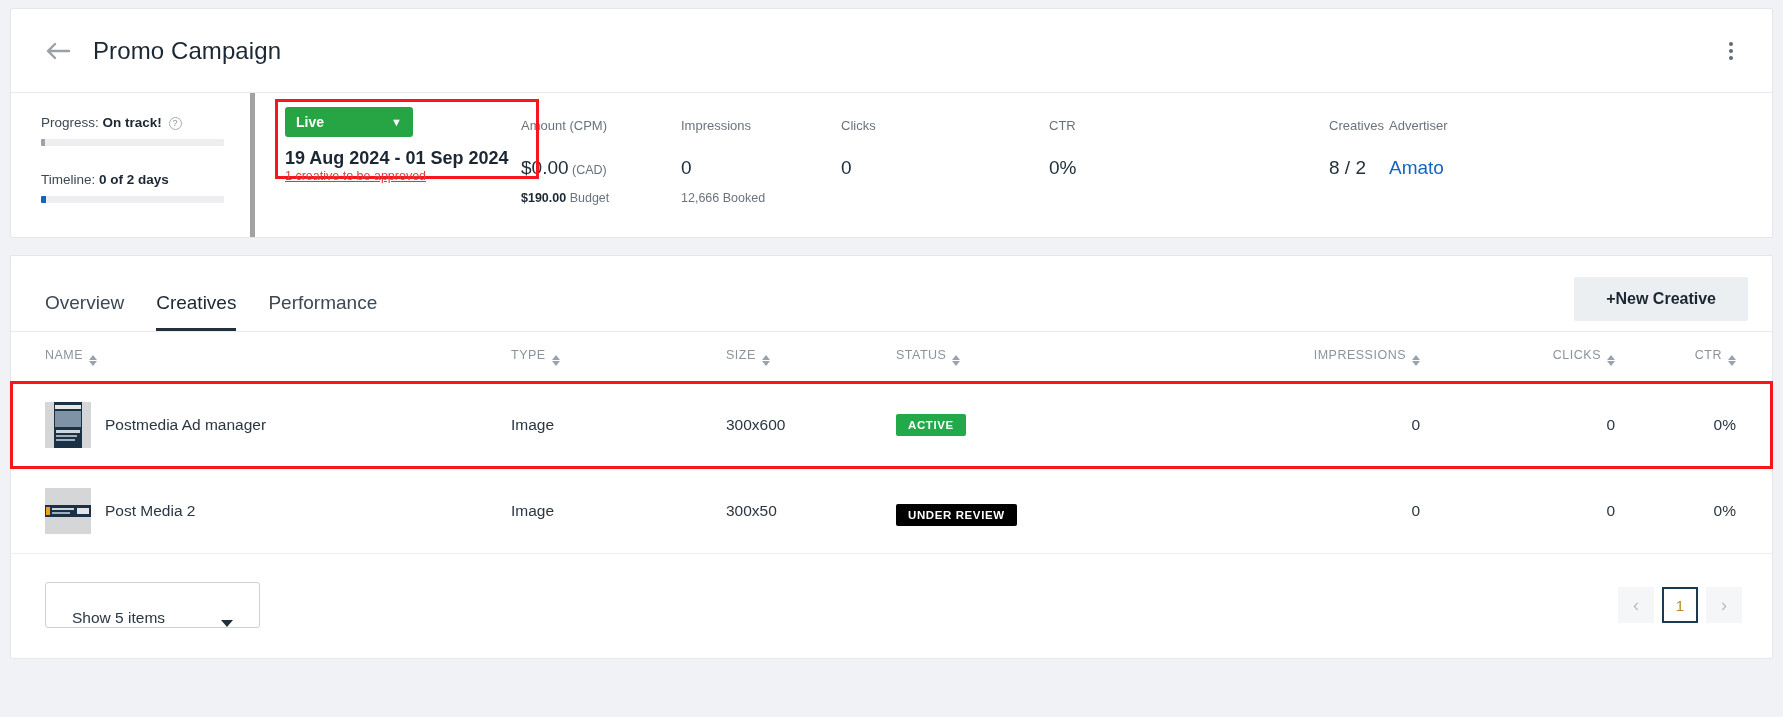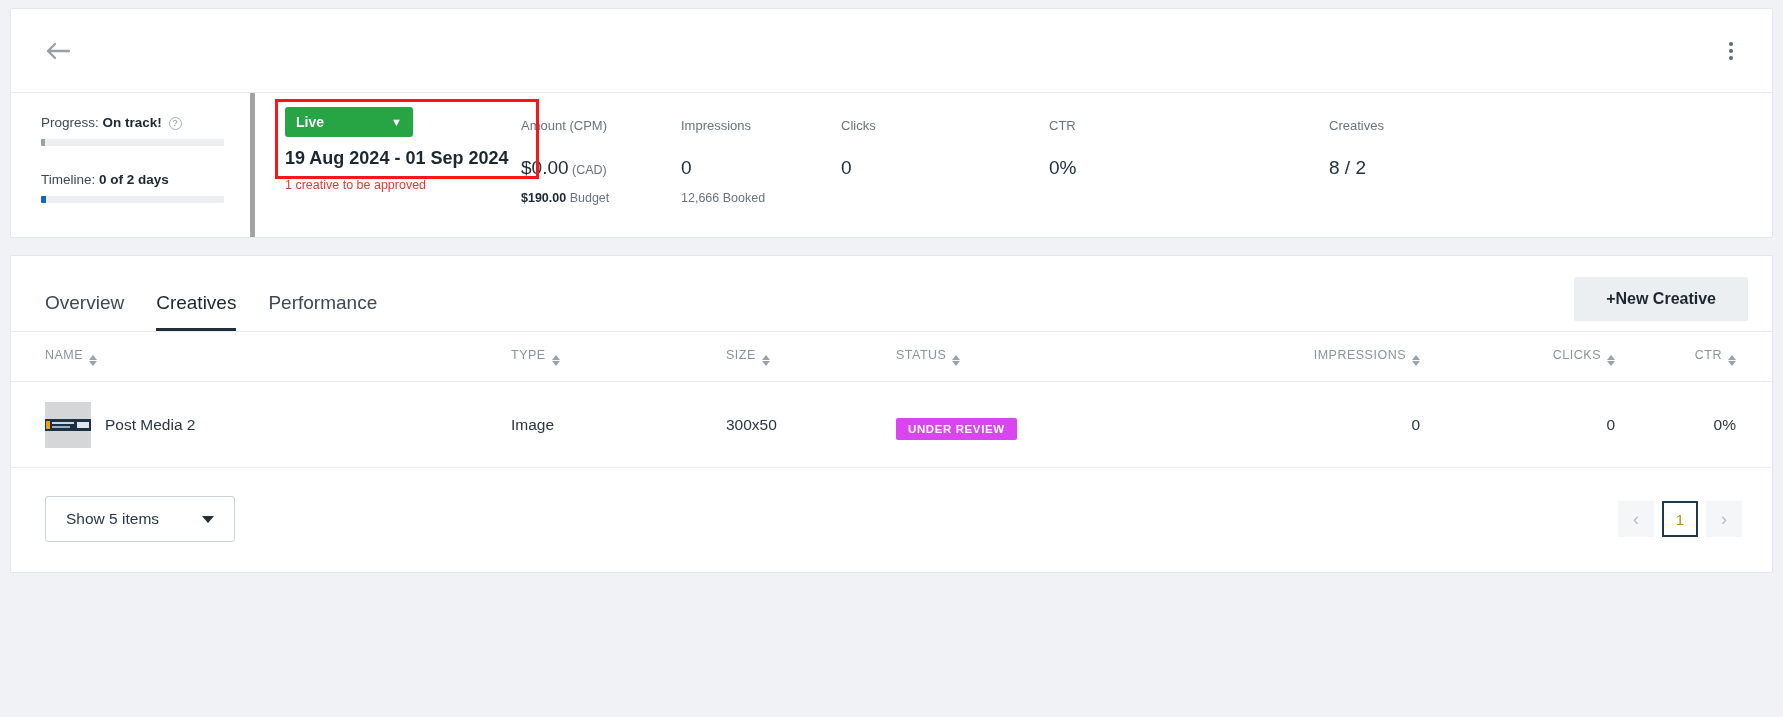--- a/index.html
+++ b/index.html
@@ -35,21 +35,21 @@
   .status-col { position: relative; width: 266px; padding: 14px 0 0 30px; }
   .status-outline { position: absolute; left: 20px; top: 6px; width: 264px; height: 80px; border: 3px solid #f6161b; pointer-events: none; }
   .live-btn {
     position: relative; z-index: 2;
     width: 128px; height: 30px; background: #27a544; color: #fff;
     border: none; border-radius: 3px; font-size: 14px; font-weight: bold;
     display: flex; align-items: center; padding: 0 11px; cursor: pointer;
   }
   .live-btn .chev { margin-left: auto; font-size: 11px; }
   .date-range { position: relative; z-index: 2; margin-top: 11px; font-size: 18px; font-weight: bold; color: #1b2733; white-space: nowrap; }
-  .warn { position: relative; z-index: 2; margin-top: 9px; font-size: 12.5px; color: #e23a3a; }
+  .warn { position: relative; z-index: 2; font-size: 12.5px; color: #e23a3a; text-decoration: underline; }
 
   .metrics { display: flex; flex: 1; padding: 25px 0 0 0; }
   .metric { flex: 0 0 auto; }
   .m-label { font-size: 13px; color: #6a737d; margin-bottom: 24px; white-space: nowrap; }
   .m-value { font-size: 19px; color: #22303c; white-space: nowrap; }
   .m-value .cur { font-size: 12.5px; color: #6a737d; }
   .m-sub { margin-top: 12px; font-size: 12.5px; color: #6a737d; white-space: nowrap; }
   .m-sub b { color: #1b2733; }
   .m-value.link { color: #1565c0; }
 
@@ -78,46 +78,47 @@
 
   tbody td { padding: 0; border-bottom: 1px solid #eceef0; height: 86px; vertical-align: middle; font-size: 15.5px; color: #2a3642; }
   tbody tr.highlight { outline: 3px solid #f6161b; outline-offset: -2px; }
   .name-cell { display: flex; align-items: center; }
   .thumb { width: 46px; height: 46px; background: #d4d6d8; flex: 0 0 46px; position: relative; overflow: hidden; }
   .thumb .inner { position: absolute; inset: 0; }
   .name-text { margin-left: 14px; }
 
   .badge { display: inline-block; color: #fff; font-size: 11.5px; font-weight: bold; letter-spacing: .6px; padding: 5px 12px; border-radius: 2px; }
   .badge.active { background: #22a94a; }
-  .badge.review { background: #d946ef; margin-top: 8px; }
+  .badge.review { background: #000000; margin-top: 8px; }
   .num { text-align: right; padding-right: 36px; }
 
   .tbl-footer { display: flex; align-items: center; padding: 28px 30px 30px 34px; }
   .select-box {
-    width: 190px; height: 46px; border: 1px solid #ccd1d6; border-radius: 3px; background: #fff;
-    display: flex; align-items: center; padding: 0 20px; font-size: 15.5px; color: #2a3642; cursor: pointer;
+    width: 215px; height: 46px; border: 1px solid #ccd1d6; border-radius: 3px; background: #fff;
+    display: flex; align-items: flex-end; padding: 0 26px; font-size: 15.5px; color: #2a3642; cursor: pointer;
   }
   .select-box .caret { margin-left: auto; width: 0; height: 0; border-left: 6px solid transparent; border-right: 6px solid transparent; border-top: 7px solid #22303c; }
   .pager { margin-left: auto; display: flex; align-items: center; gap: 8px; }
   .pg { width: 36px; height: 36px; display: flex; align-items: center; justify-content: center; background: #f4f6f7; color: #b6bec5; font-size: 18px; cursor: pointer; border: none; }
   .pg.cur { background: #fff; border: 2px solid #1b3a52; color: #b98b1e; font-size: 15px; }
 </style>
 </head>
 <body>
 
 <div class="page">
 
   <div class="card">
 
     <div class="card-top">
       <div class="back-arrow">
         <svg width="26" height="20" viewBox="0 0 26 20">
             <path d="M10 3 L3 10 L10 17 M3 10 H24" stroke="#9aa0a6" stroke-width="2.4" fill="none" stroke-linecap="round" stroke-linejoin="round"></path>
           </svg>
       </div>
+      <div class="page-title">Promo Campaign</div>
       <div class="kebab">
           <i></i>
           <i></i>
           <i></i>
         </div>
     </div>
 
     <div class="stats-row">
 
       <div class="progress-col">
@@ -164,20 +165,24 @@
             <div class="m-label">Clicks</div>
             <div class="m-value">0</div>
           </div>
           <div class="metric" style="width: 280px;">
             <div class="m-label">CTR</div>
             <div class="m-value">0%</div>
           </div>
           <div class="metric" style="width: 60px;">
             <div class="m-label">Creatives</div>
             <div class="m-value">8 / 2</div>
+          </div>
+          <div class="metric">
+            <div class="m-label">Advertiser</div>
+            <div class="m-value link">Amato</div>
           </div>
         </div>
     </div>
   </div>
 
   <div class="card card2">
 
     <div class="tabs-bar">
       <div id="tabs" style="display:flex;align-items:flex-end;">
           <div class="tab">Overview</div>
@@ -225,20 +230,41 @@
                 <i class="up"></i>
                 <i class="dn"></i>
               </span></th>
             <th style="text-align: right; padding-right: 36px;">CTR<span class="sort">
                 <i class="up"></i>
                 <i class="dn"></i>
               </span></th>
           </tr>
         </thead>
       <tbody id="tbody">
+          <tr class="highlight">
+            <td style="padding-left: 34px;">
+              <div class="name-cell">
+                <div class="thumb">
+                  <div class="inner" style="left:9px;right:9px;background:#1d3144"></div>
+                  <div style="position:absolute;left:10px;right:10px;top:3px;height:4px;background:#e8e8e8"></div>
+                  <div style="position:absolute;left:10px;right:10px;top:9px;height:16px;background:#7f93a6"></div>
+                  <div style="position:absolute;left:11px;right:11px;top:28px;height:3px;background:#cfd6dc"></div>
+                  <div style="position:absolute;left:11px;right:14px;top:33px;height:2px;background:#9fb0bf"></div>
+                  <div style="position:absolute;left:11px;right:16px;top:37px;height:2px;background:#9fb0bf"></div>
+                </div>
+                <div class="name-text">Postmedia Ad manager</div>
+              </div>
+            </td>
+            <td>Image</td>
+            <td>300x600</td>
+            <td><span class="badge active">ACTIVE</span></td>
+            <td class="num">0</td>
+            <td class="num">0</td>
+            <td class="num">0%</td>
+          </tr>
           <tr>
             <td style="padding-left: 34px;">
               <div class="name-cell">
                 <div class="thumb">
                   <div style="position:absolute;left:0;right:0;top:17px;height:12px;background:#1d3144"></div>
                   <div style="position:absolute;left:1px;top:19px;width:4px;height:8px;background:#eda01c"></div>
                   <div style="position:absolute;left:7px;top:20px;width:22px;height:2px;background:#cfd6dc"></div>
                   <div style="position:absolute;left:7px;top:24px;width:18px;height:2px;background:#9fb0bf"></div>
                   <div style="position:absolute;left:32px;top:20px;width:12px;height:6px;background:#e2e6e9"></div>
                 </div>

